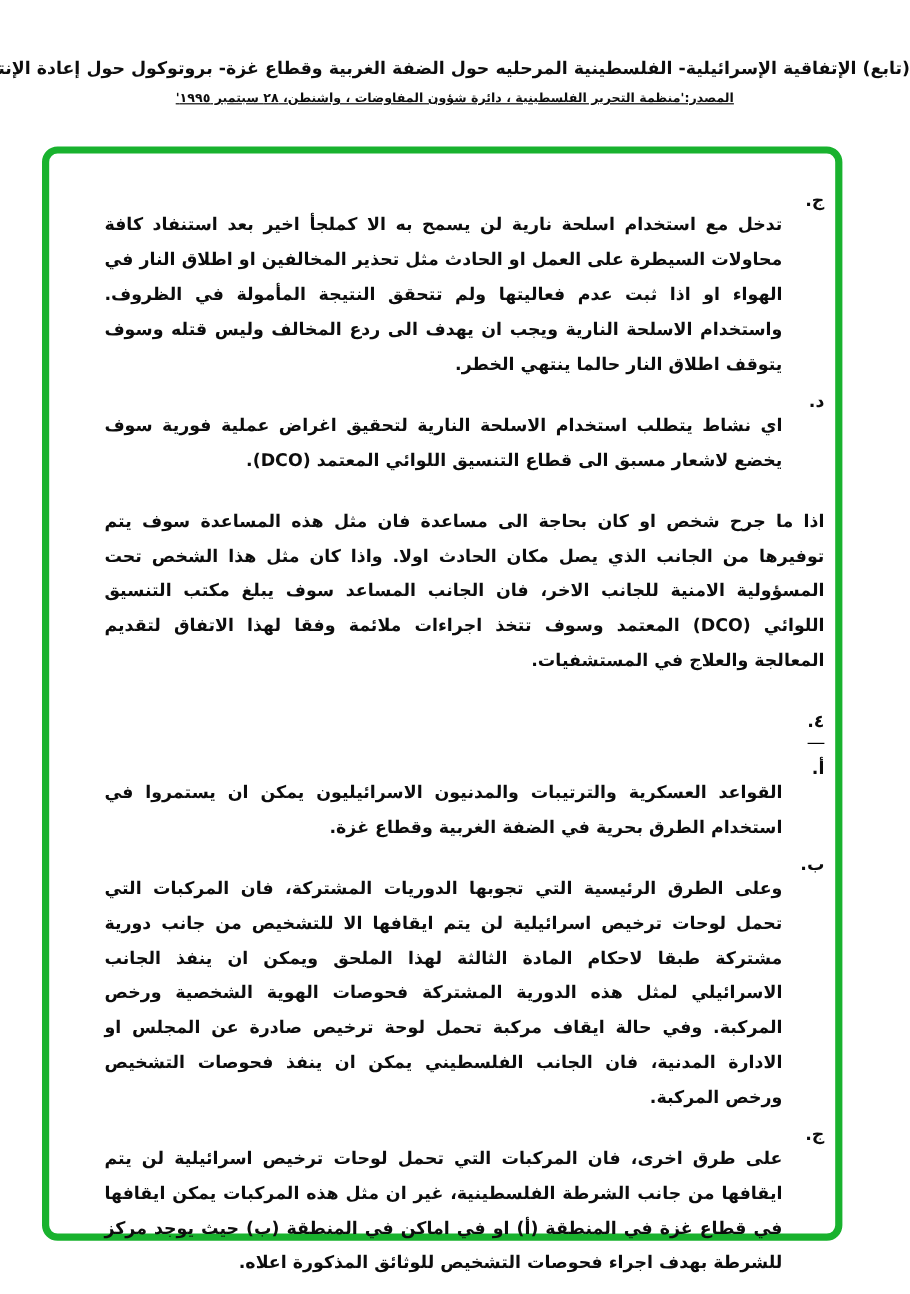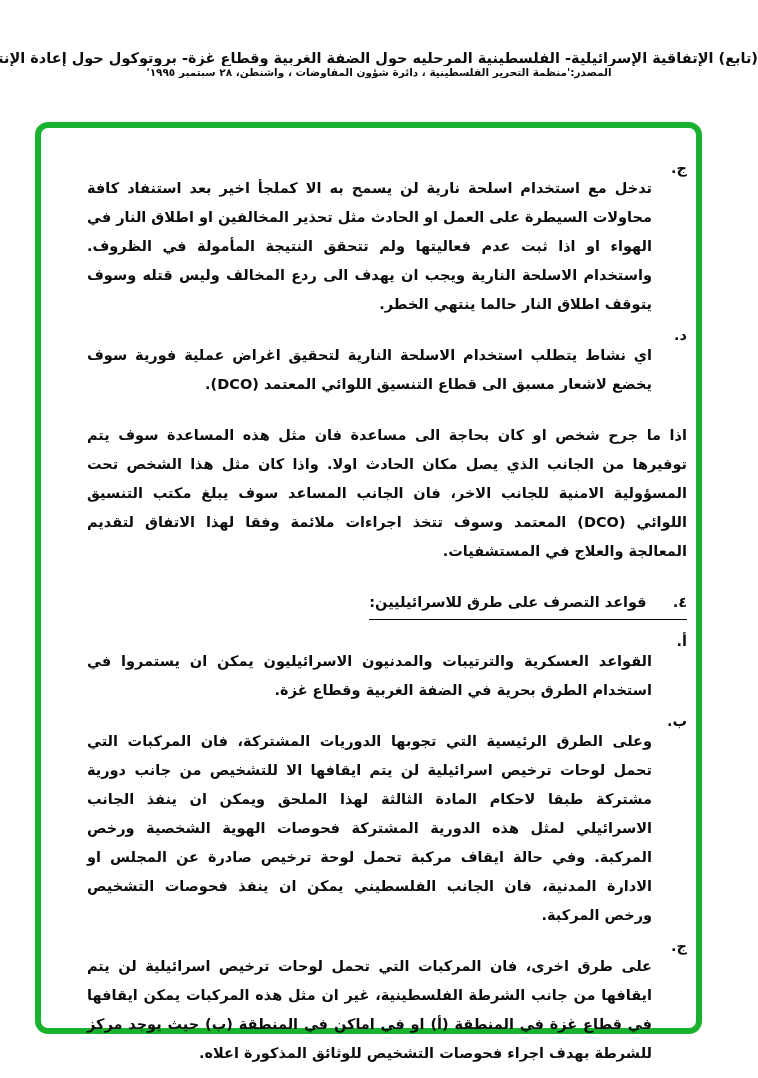--- a/index.html
+++ b/index.html
@@ -15,21 +15,22 @@
   
   .header {
     position: absolute; top: 50px; left: 0; width: 758px;
     text-align: center; direction: rtl;
   }
   .doc-title {
     font-size: 14.5px; font-weight: 700;
     white-space: nowrap; overflow: hidden;
   }
   .doc-source {
-    font-size: 10.5px; font-weight: 700;
+    margin-top: 10px;
+    font-size: 10.5px; font-weight: 700; text-decoration: underline;
   }
 
   
   .green-frame {
     position: absolute; left: 35px; top: 122px;
     width: 667px; height: 912px;
     border: 6px solid #19b22e;
     border-radius: 13px;
     background: #ffffff;
   }
@@ -82,21 +83,20 @@
         <span class="text">اي نشاط يتطلب استخدام الاسلحة النارية لتحقيق اغراض عملية فورية سوف يخضع لاشعار مسبق الى قطاع التنسيق اللوائي المعتمد (DCO).</span>
       </div>
 
       <div class="clause">
         <span class="text">اذا ما جرح شخص او كان بحاجة الى مساعدة فان مثل هذه المساعدة سوف يتم توفيرها من الجانب الذي يصل مكان الحادث اولا. واذا كان مثل هذا الشخص تحت المسؤولية الامنية للجانب الاخر، فان الجانب المساعد سوف يبلغ مكتب التنسيق اللوائي (DCO) المعتمد وسوف تتخذ اجراءات ملائمة وفقا لهذا الاتفاق لتقديم المعالجة والعلاج في المستشفيات.</span>
       </div>
 
       <div class="section-heading">
         <span class="heading-underline">
           <span>٤.</span>
-          <span>قواعد التصرف على طرق للاسرائيليين:</span>
         </span>
       </div>
 
       <div class="clause">
         <span class="marker">أ.</span>
         <span class="text">القواعد العسكرية والترتيبات والمدنيون الاسرائيليون يمكن ان يستمروا في استخدام الطرق بحرية في الضفة الغربية وقطاع غزة.</span>
       </div>
 
       <div class="clause">
         <span class="marker">ب.</span>

